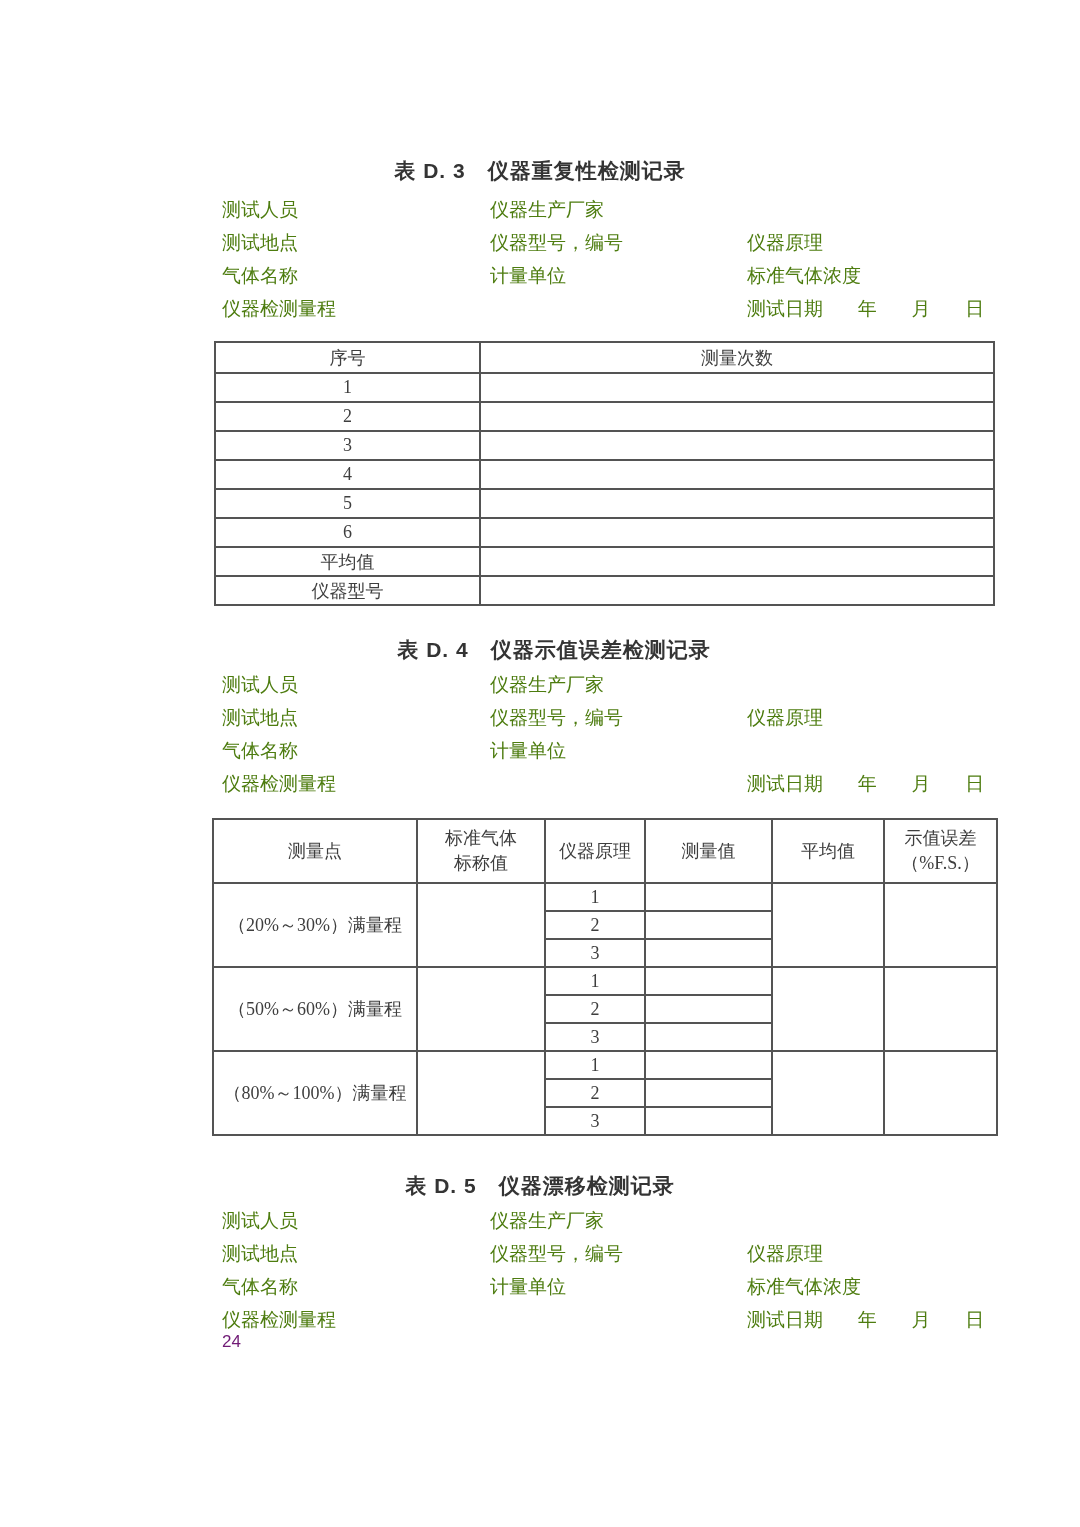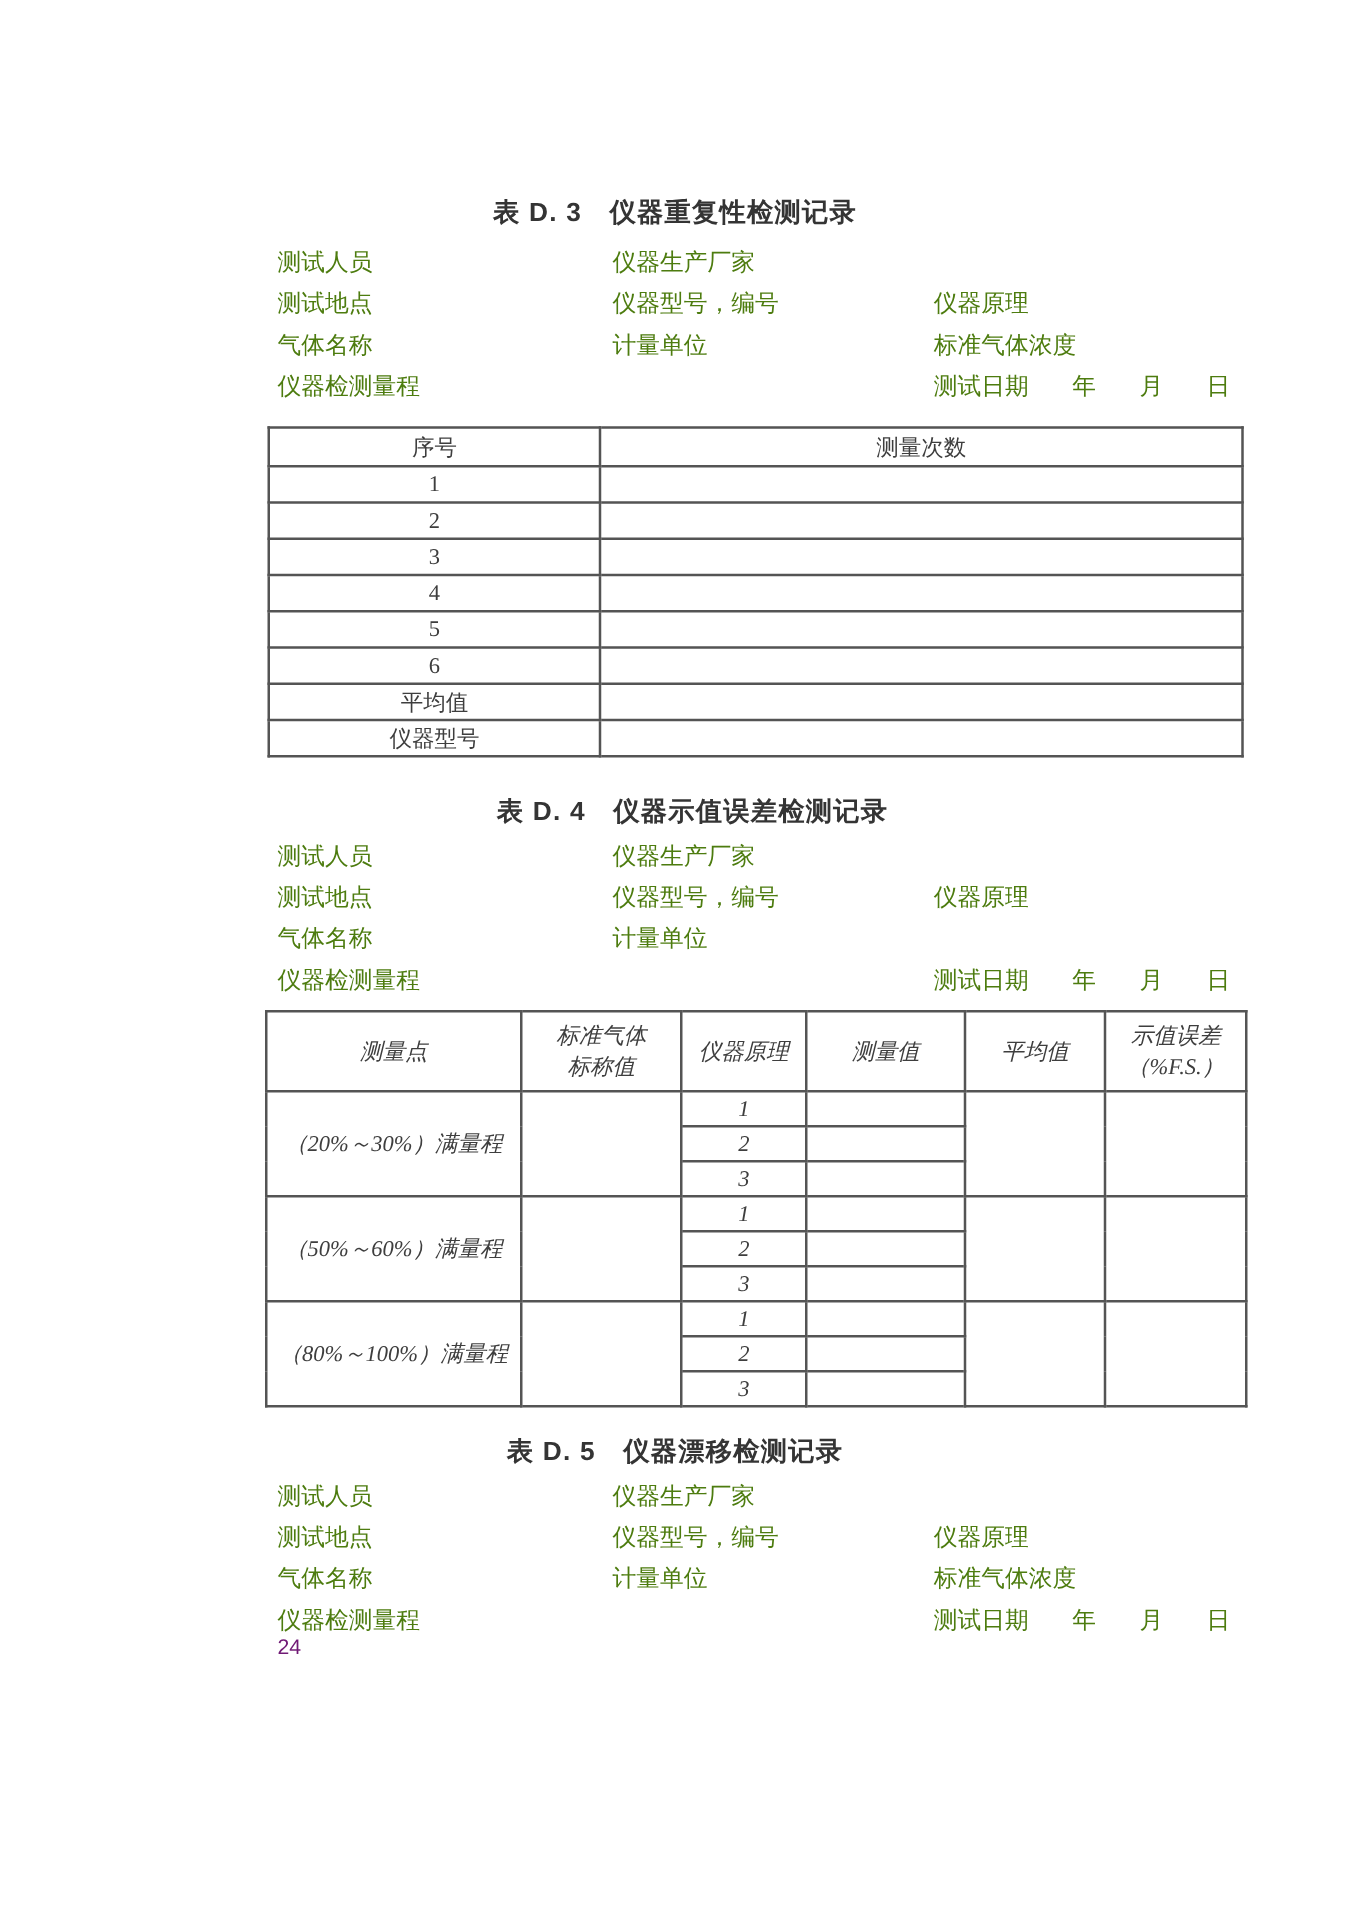--- a/index.html
+++ b/index.html
@@ -19,21 +19,21 @@
     text-align: center;
     font-family: "Liberation Sans", "DejaVu Sans", sans-serif;
     font-weight: bold;
     font-size: 21px;
     line-height: 28px;
     color: #343434;
     letter-spacing: 1px;
   }
   #d3-title { padding-top: 157px; }
   #d4-title { margin-top: 30px; padding-left: 28px; }
-  #d5-title { margin-top: 22px; }
+  #d5-title { margin-top: 36px; }
 
   .fields {
     margin: 8px 0 0 160px;
     font-size: 19px;
     color: #4d7c0f;
   }
   #d4-fields, #d5-fields { margin-top: 4px; }
   .frow {
     display: grid;
     grid-template-columns: 268px 257px 1fr;
@@ -66,21 +66,21 @@
     font-family: "Liberation Serif", "DejaVu Serif", serif;
     margin-left: 7px;
     line-height: 1;
   }
   .lastrow sub {
     font-style: italic;
     font-size: 13px;
   }
   .sfx { margin-left: 6px; }
 
-  .t2 { margin: 8px 0 0 150px; width: 784px; font-style: italic; }
+  .t2 { margin: 18px 0 0 150px; width: 784px; }
   .t2 tr { height: 28px; }
   .t2 .hrow2 { height: 64px; }
   .t2 .hrow2 td { text-align: center; line-height: 25px; }
   .point { text-align: center; }
 
   .pagenum {
     margin: -4px 0 0 160px;
     font-family: "Liberation Sans", "DejaVu Sans", sans-serif;
     font-size: 17px;
     color: #701a75;

